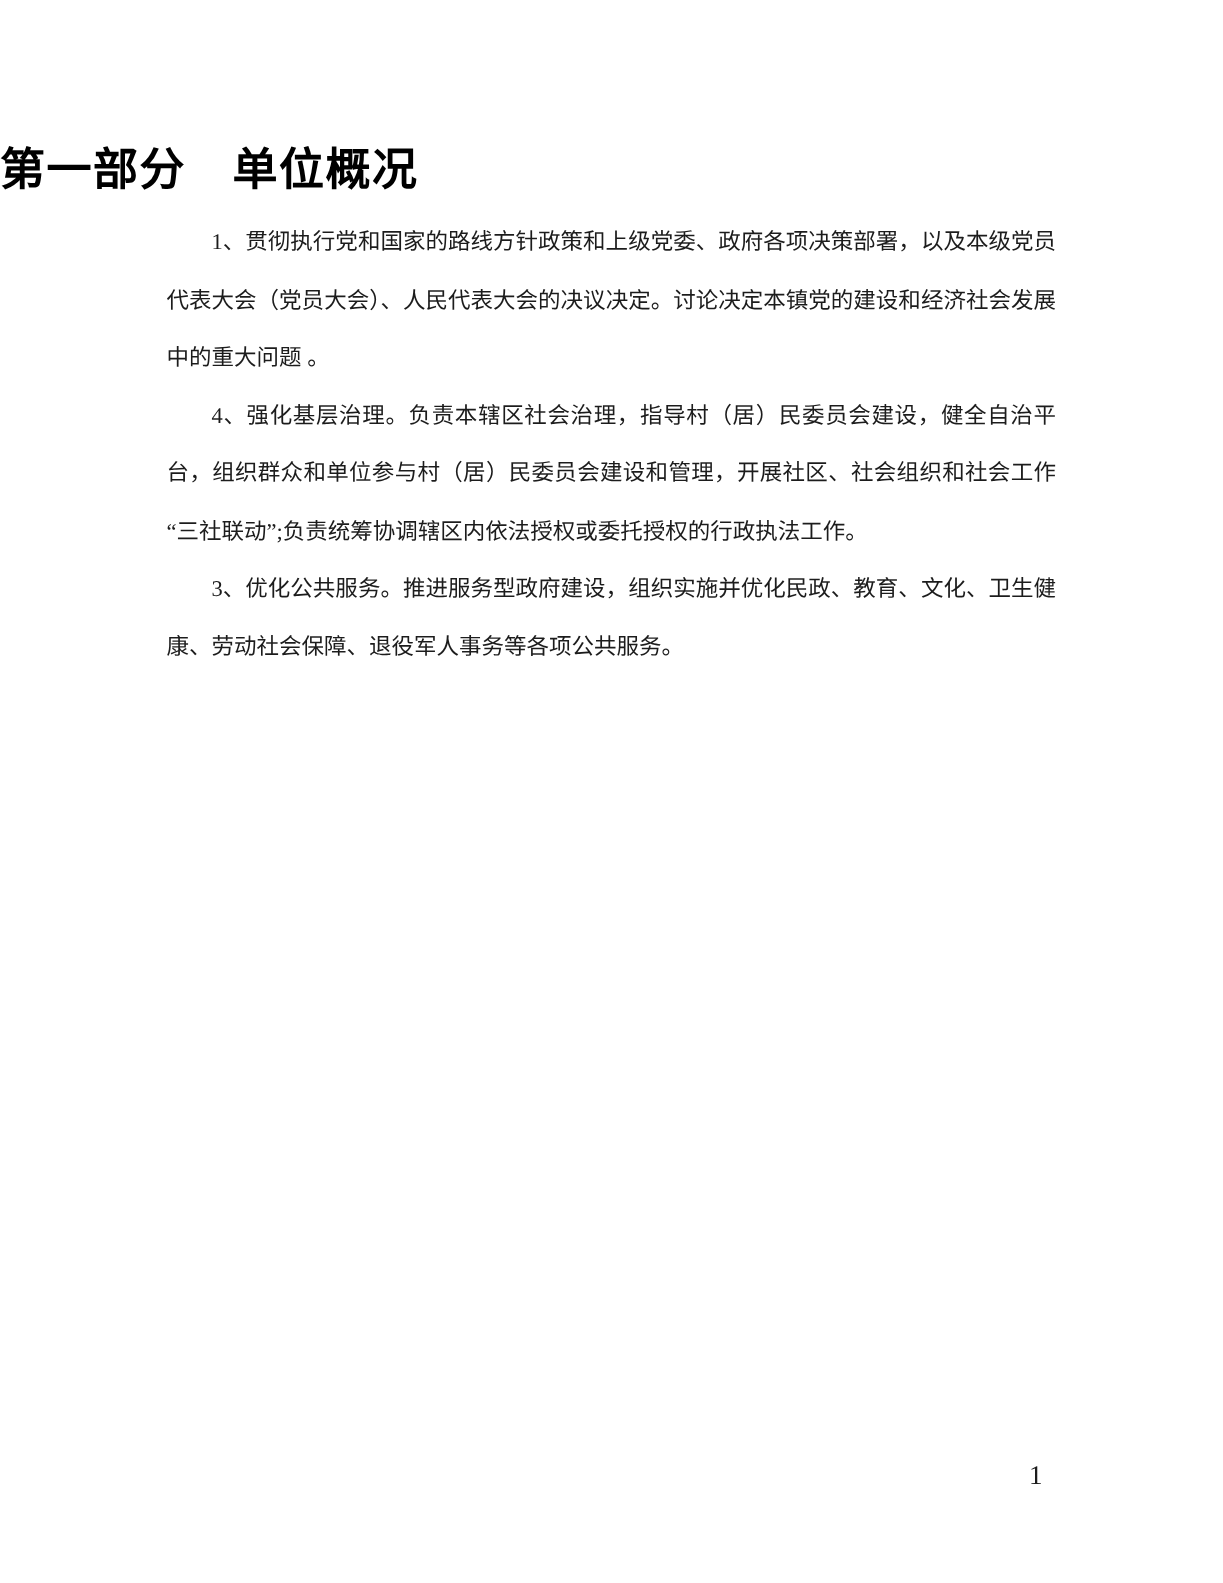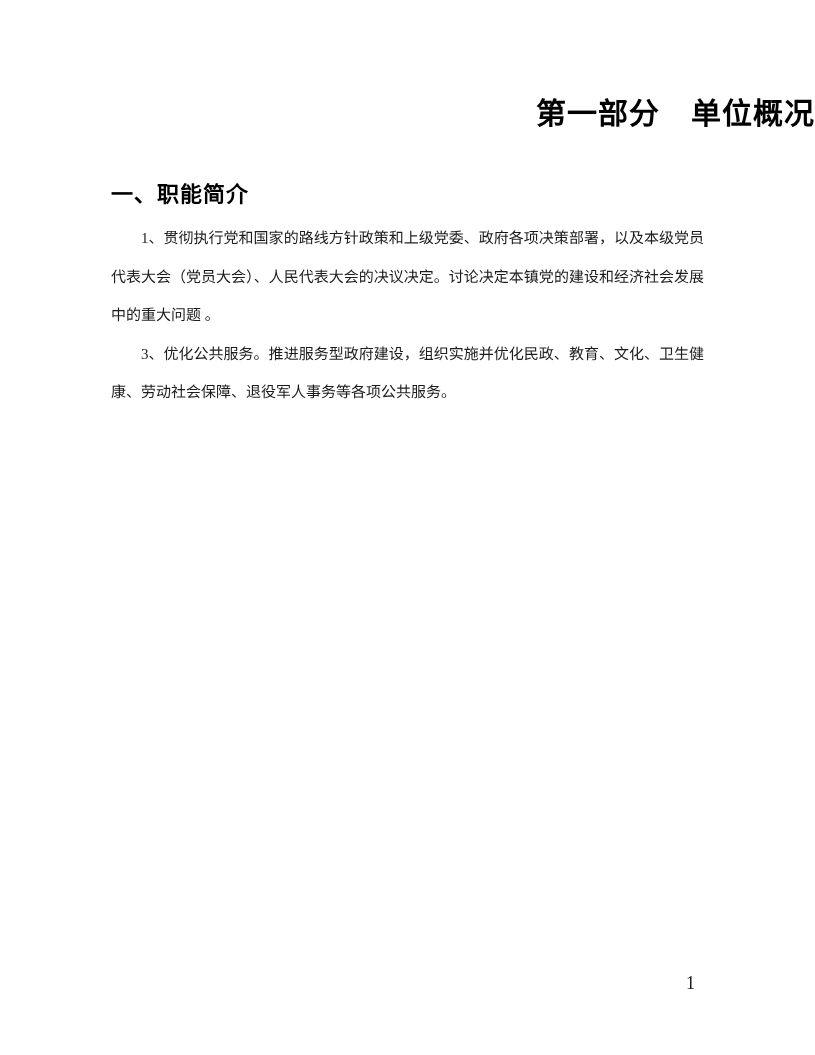--- a/index.html
+++ b/index.html
@@ -13,21 +13,21 @@
     width: 815px;
     height: 1055px;
     margin: 0 auto;
     background: #ffffff;
     overflow: hidden;
     color: #1c1c1c;
   }
 
   .doc-title {
     padding-top: 94px;
-    text-align: right;
+    text-align: left;
     font-family: "Liberation Sans", "DejaVu Sans", sans-serif;
     font-weight: bold;
     font-size: 30px;
     line-height: 40px;
     letter-spacing: 1px;
     color: #000000;
     white-space: pre;
   }
 
   .section-heading {
@@ -65,22 +65,22 @@
     color: #1c1c1c;
   }
 </style>
 </head>
 <body>
 
 <div class="page">
 
   <h1 class="doc-title">第一部分　单位概况</h1>
 
-  <h2 class="section-heading">一、职能简介</h2>
 
   <div class="content">
     <p>1、贯彻执行党和国家的路线方针政策和上级党委、政府各项决策部署，以及本级党员代表大会（党员大会）、人民代表大会的决议决定。讨论决定本镇党的建设和经济社会发展中的重大问题 。</p>
+    <p>4、强化基层治理。负责本辖区社会治理，指导村（居）民委员会建设，健全自治平台，组织群众和单位参与村（居）民委员会建设和管理，开展社区、社会组织和社会工作“三社联动”;负责统筹协调辖区内依法授权或委托授权的行政执法工作。</p>
     <p>3、优化公共服务。推进服务型政府建设，组织实施并优化民政、教育、文化、卫生健康、劳动社会保障、退役军人事务等各项公共服务。</p>
   </div>
 
   <div class="page-number">1</div>
 
 </div>
 
 </body></html>

